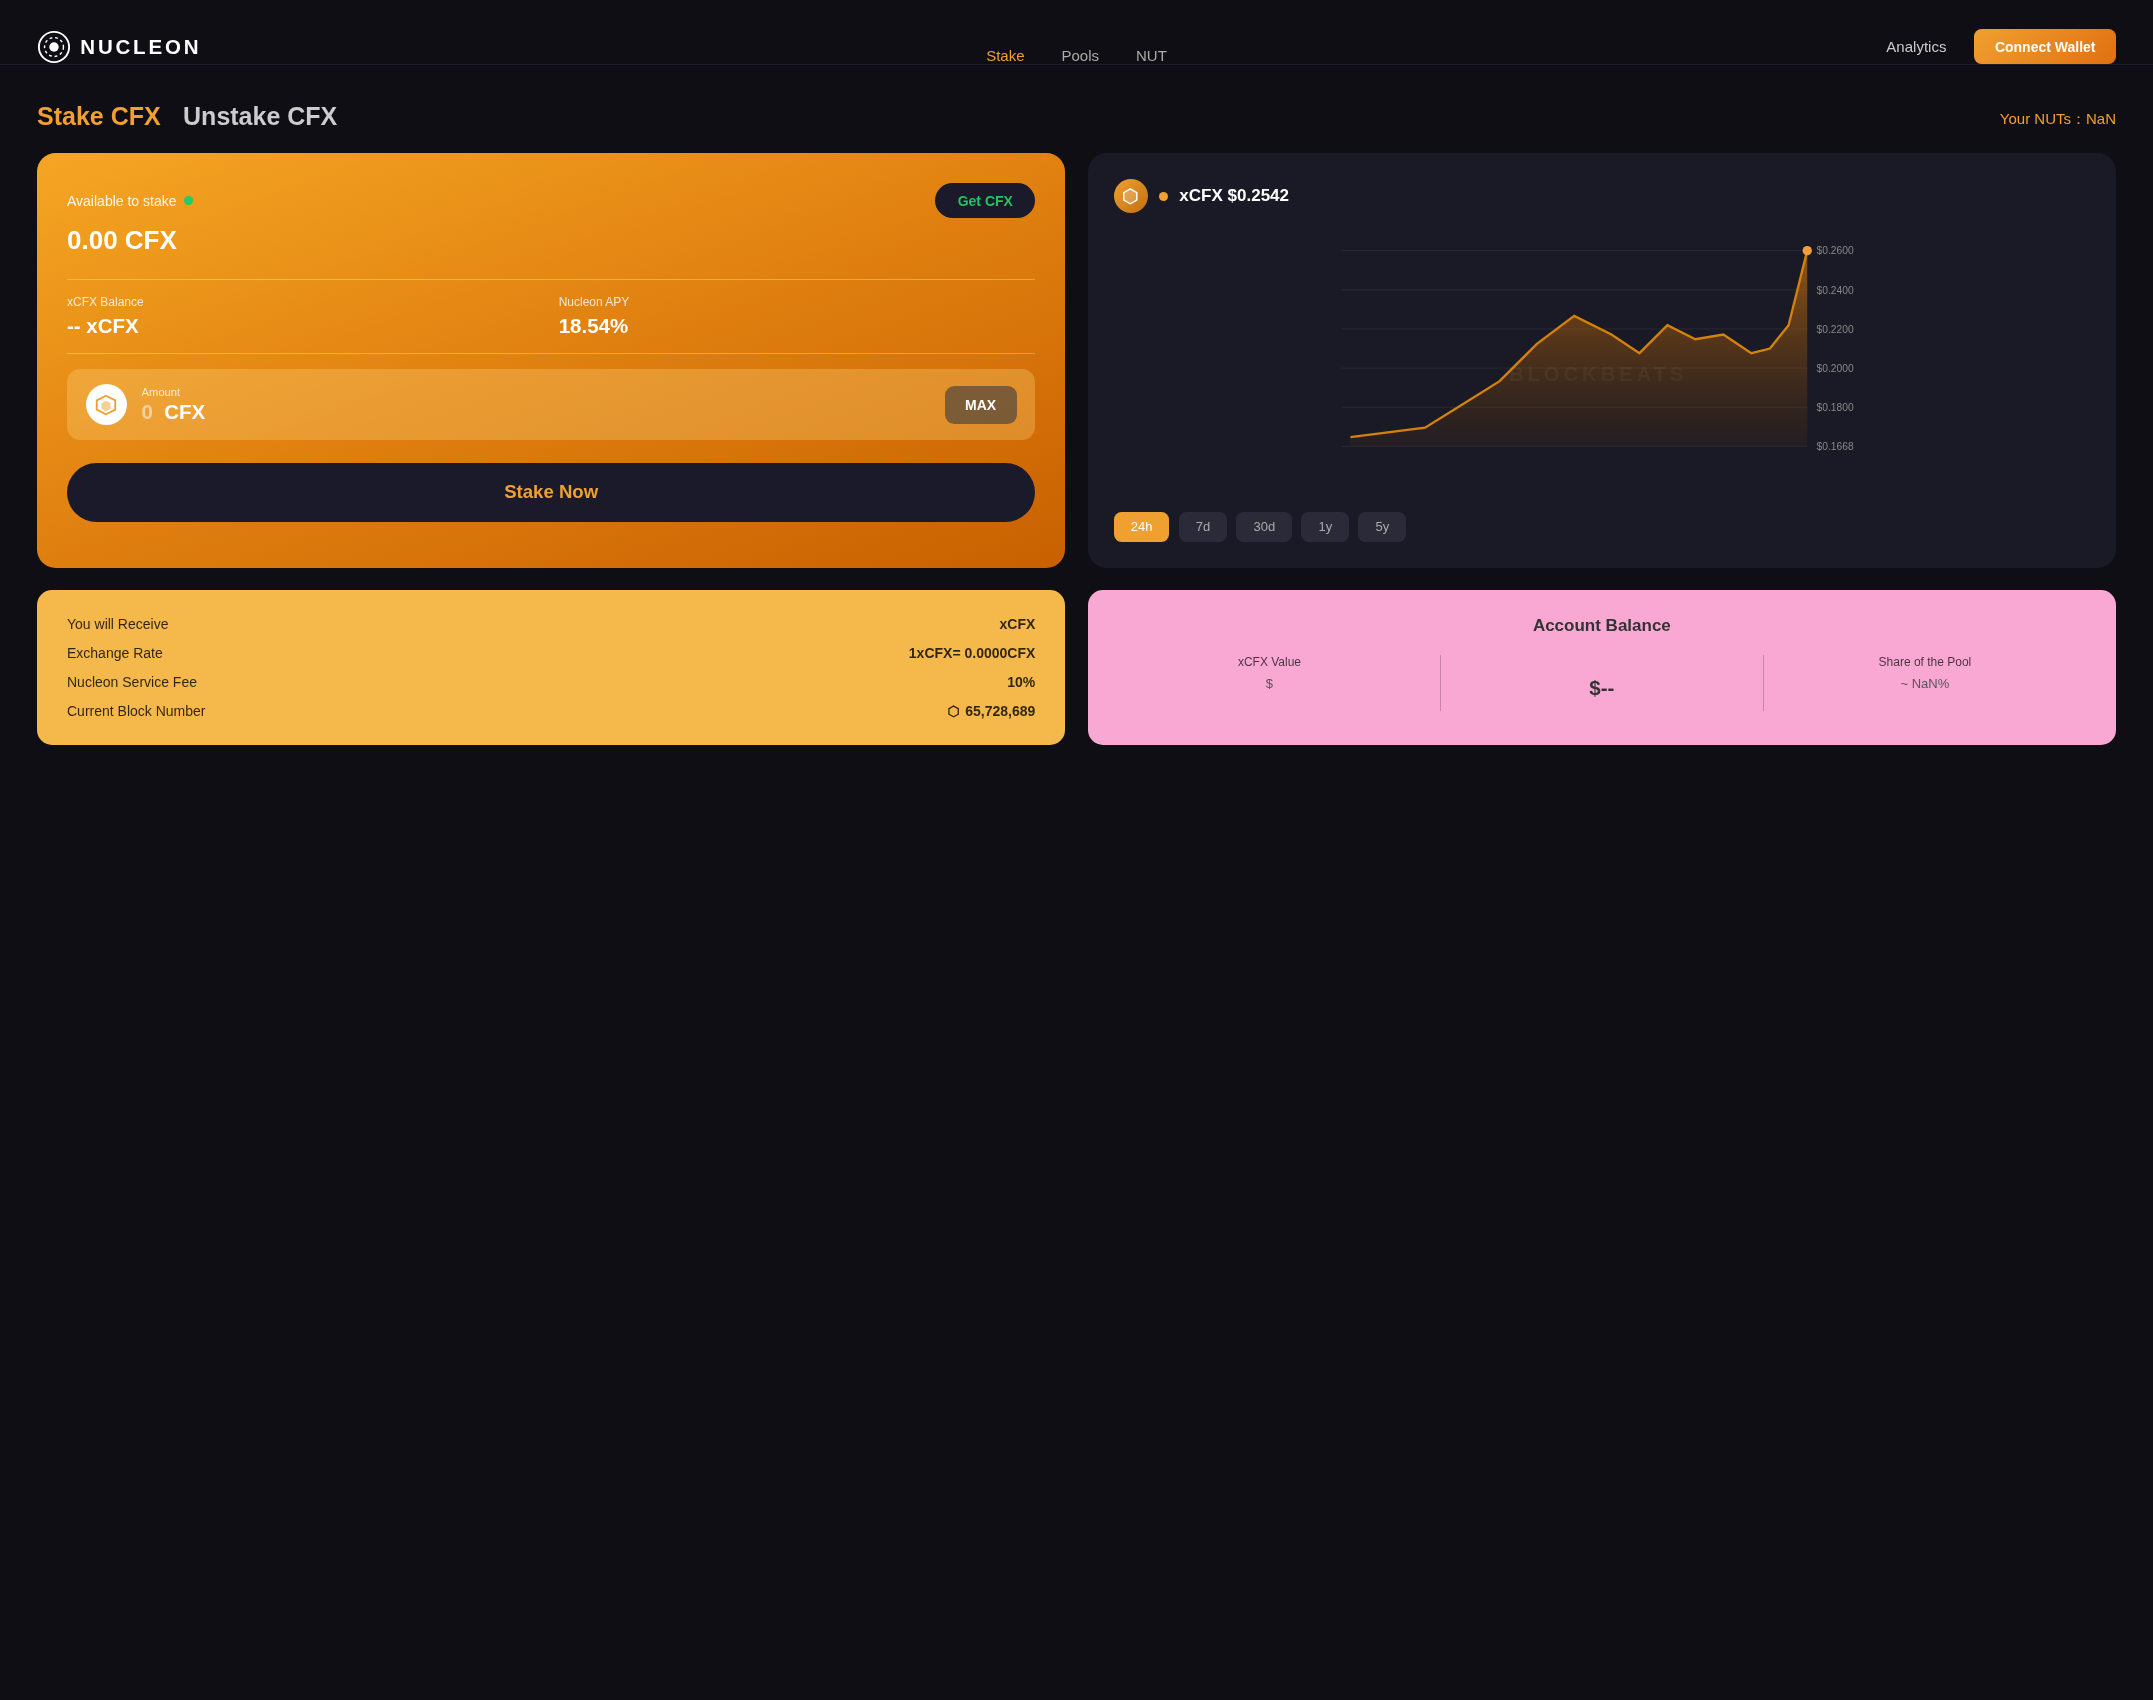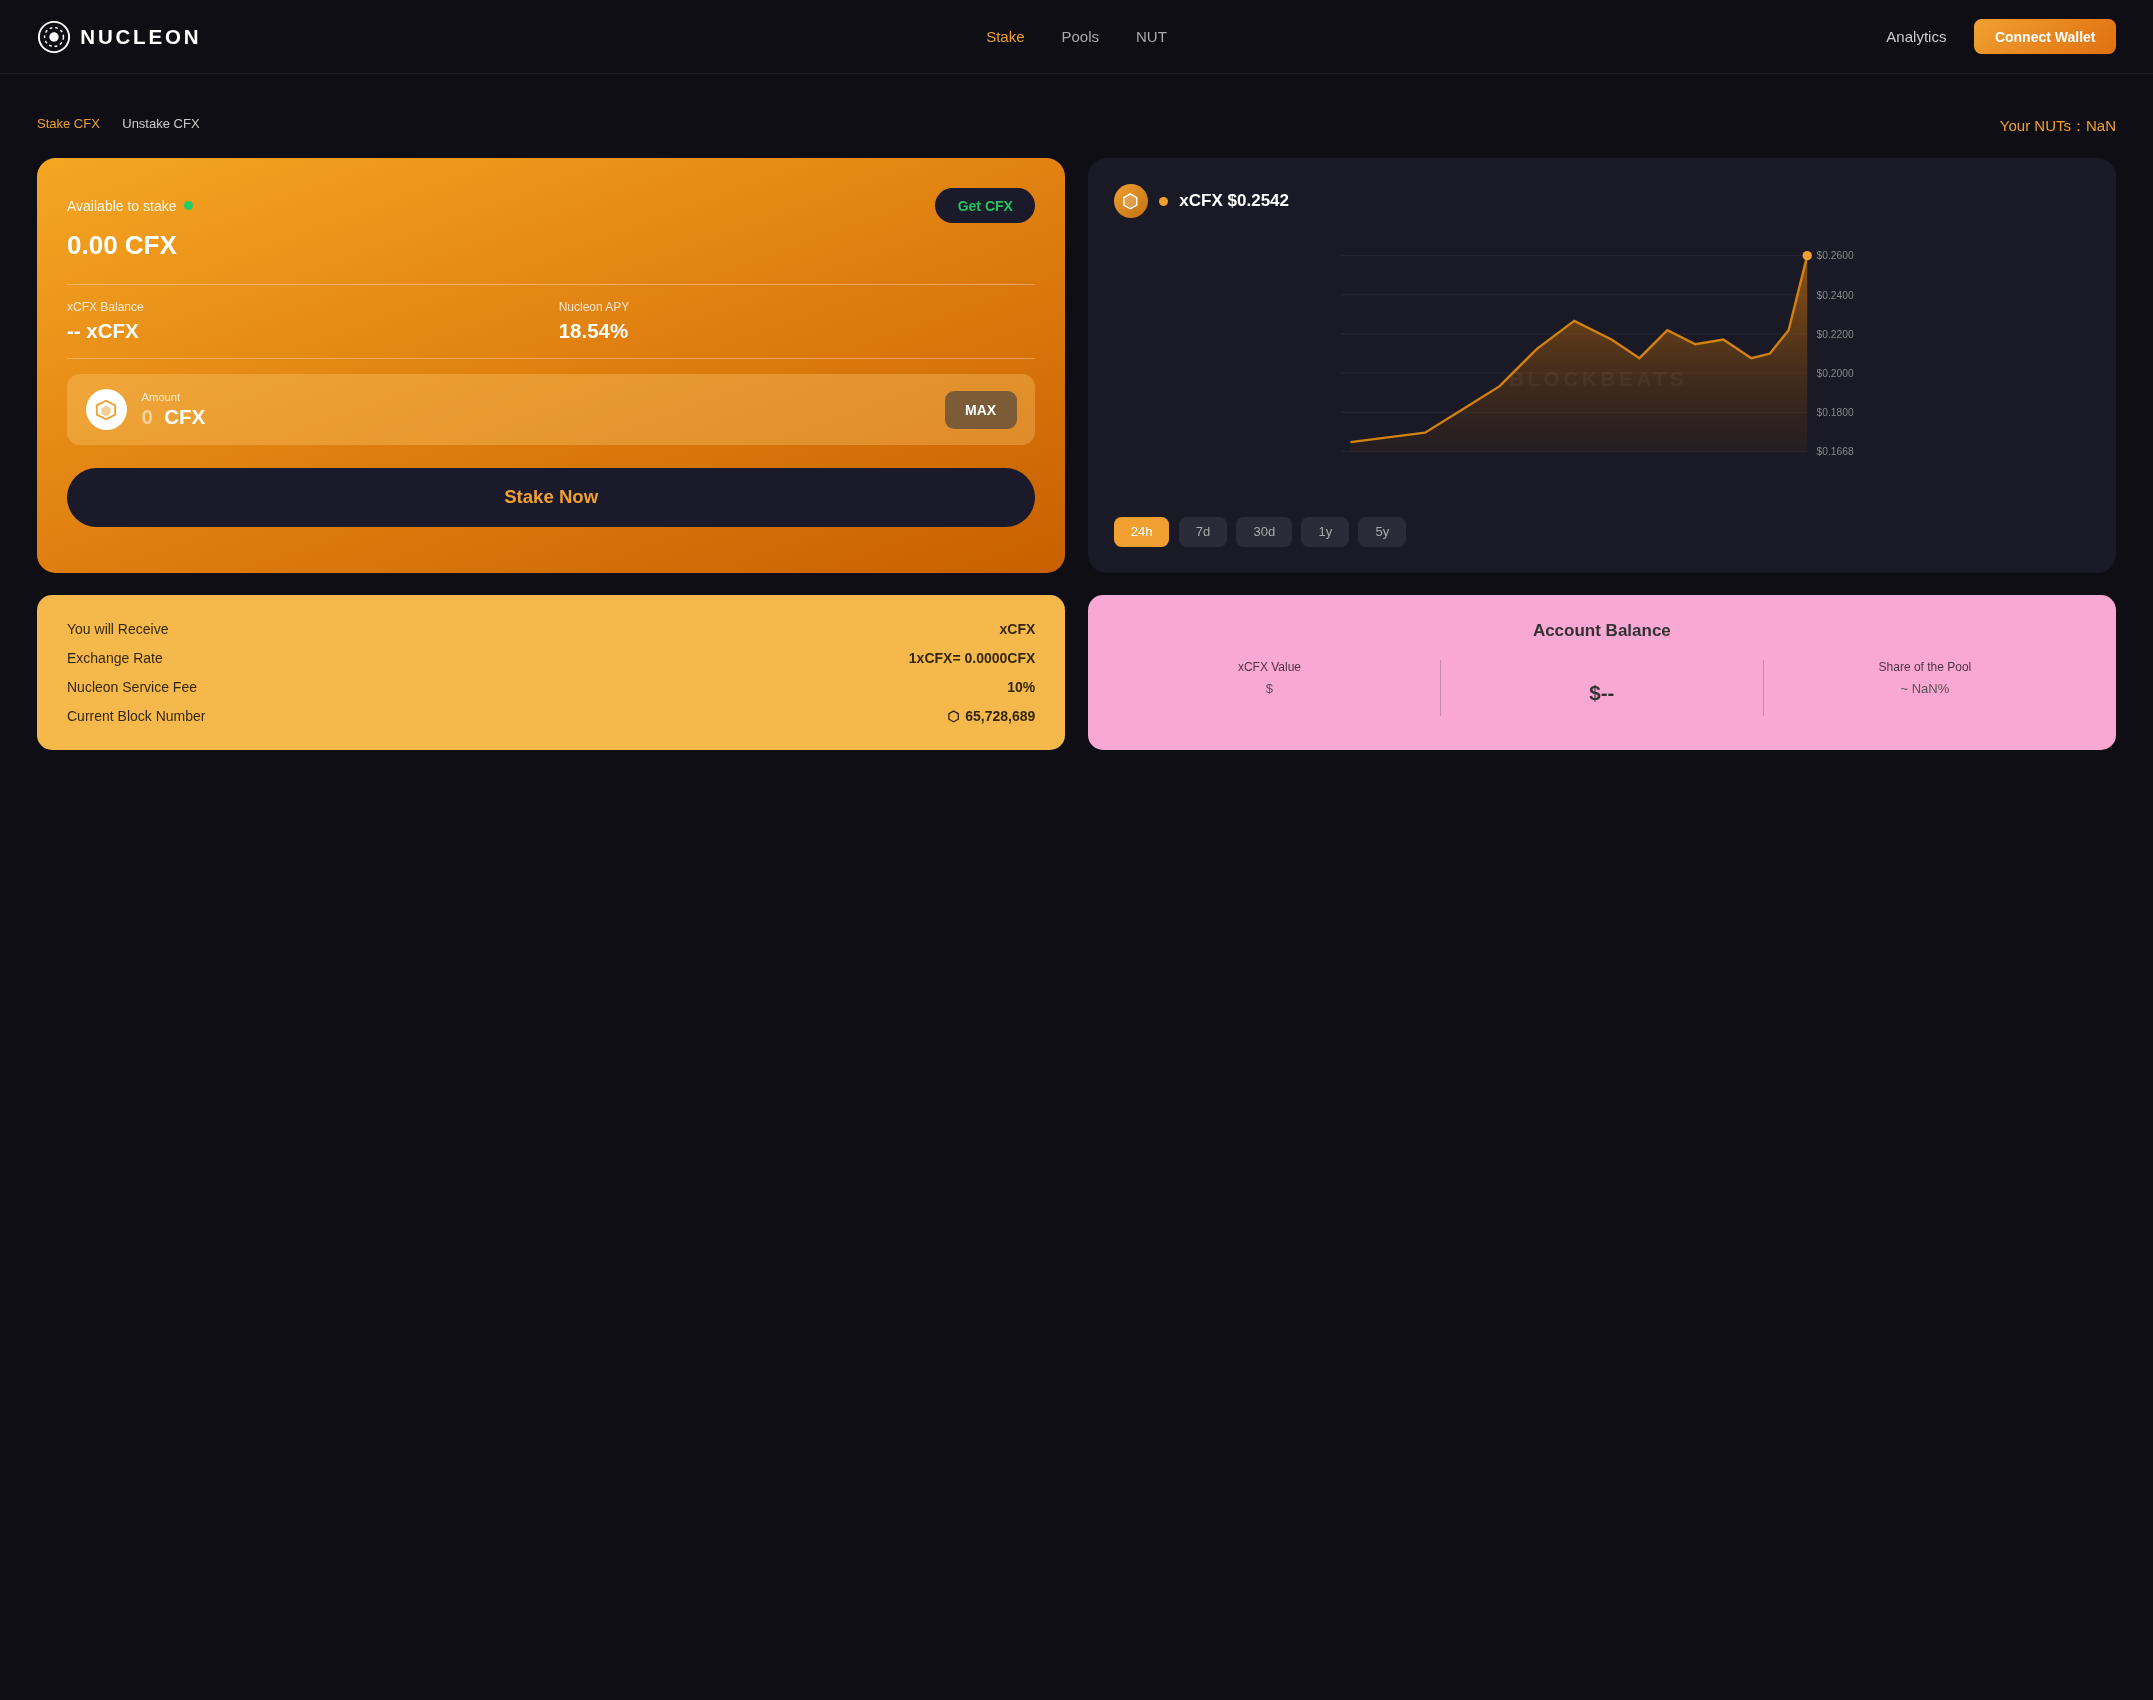--- a/index.html
+++ b/index.html
@@ -6,24 +6,24 @@
     body {
       background: #0e0e14;
       color: #fff;
       font-family: -apple-system, BlinkMacSystemFont, 'Segoe UI', sans-serif;
       min-height: 100vh;
     }
 
     
     nav {
       display: flex;
-      align-items: center;
+      align-items: flex-end;
       justify-content: space-between;
       padding: 0 37px;
-      height: 74px;
+      height: 65px;
       border-bottom: 0.9px solid #1e1e2a;
       background: #0e0e14;
     }
     .nav-logo {
       display: flex;
       align-items: center;
       gap: 9.3px;
       font-size: 20.5px;
       font-weight: 700;
       letter-spacing: 2.8px;
@@ -80,22 +80,22 @@
       align-items: center;
       justify-content: space-between;
       margin-bottom: 22.4px;
     }
     .page-tabs {
       display: flex;
       align-items: center;
       gap: 22.4px;
     }
     .page-tab {
-      font-size: 13px;
-      font-weight: 400;
+      font-size: 25px;
+      font-weight: 700;
       cursor: pointer;
     }
     .page-tab.active { color: #f0a030; }
     .page-tab.inactive { color: #ccc; }
     .your-nuts {
       font-size: 15px;
       color: #f0a030;
       margin-top: 6px;
     }
 

